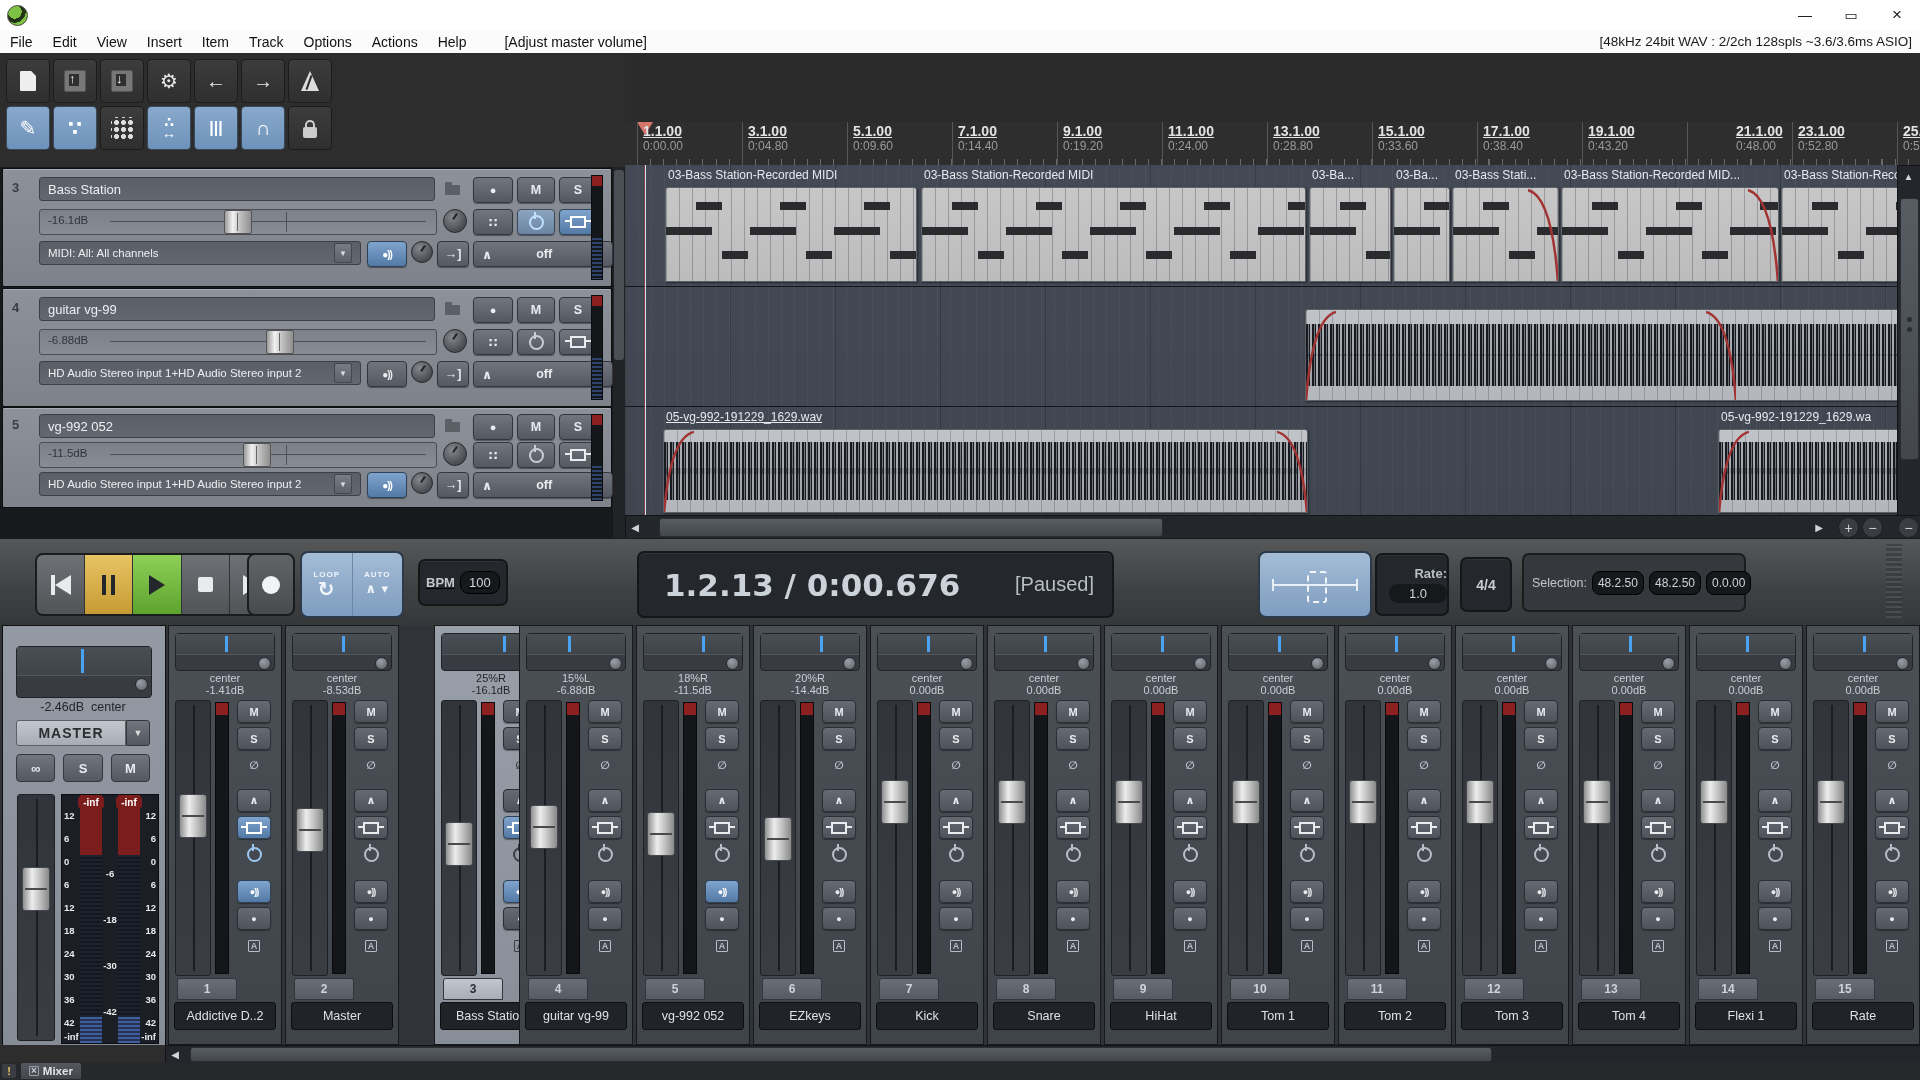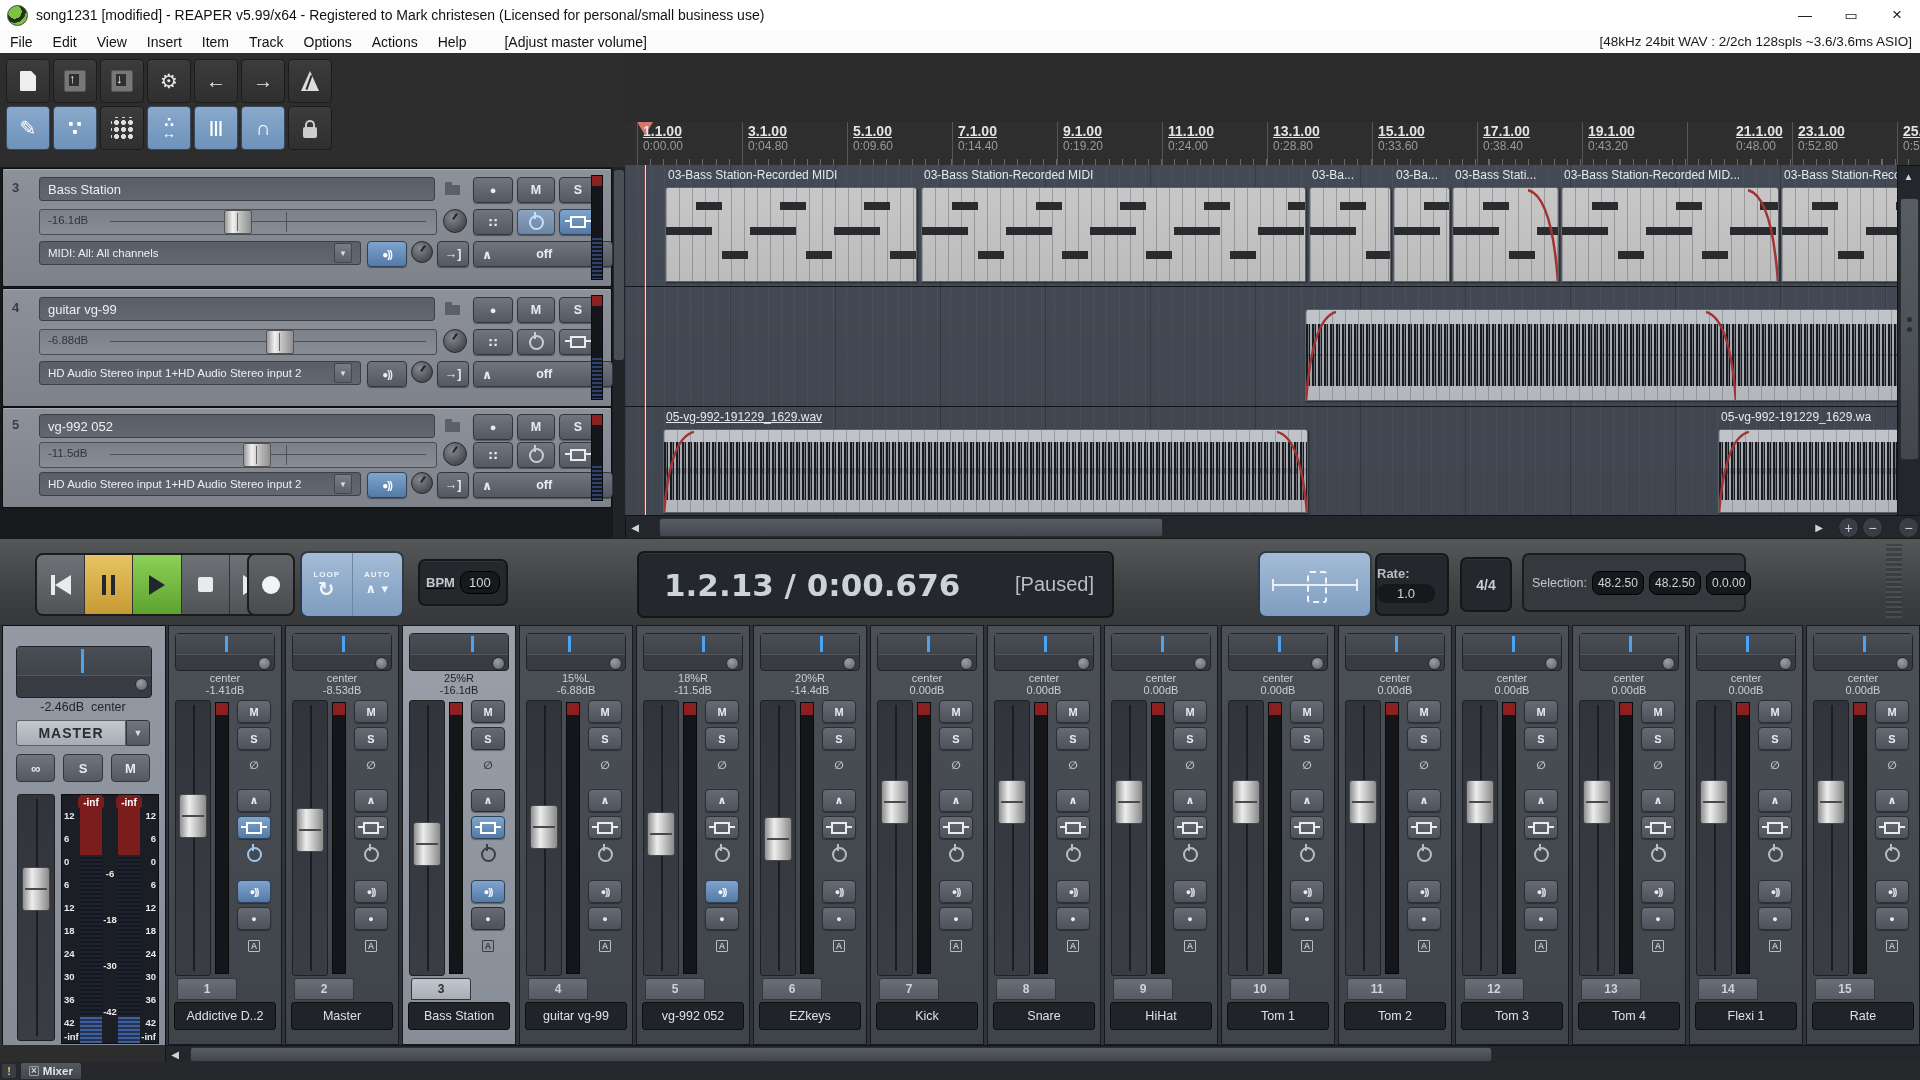--- a/index.html
+++ b/index.html
@@ -158,21 +158,21 @@
   #bpm-box .val{flex:1;background:#16181b;border:1px solid #000;border-radius:9px;color:#cdd2d8;
     font-size:13px;text-align:center;padding:3px 0;}
   #time-box{left:637px;top:12px;width:473px;height:63px;display:flex;align-items:center;}
   #time-main{font-size:31px;font-weight:bold;color:#ccd2d9;margin-left:25px;font-family:"DejaVu Sans",sans-serif;}
   #time-state{margin-left:auto;margin-right:18px;font-size:20px;color:#b8bec5;}
   #rate-panel{left:1258px;top:12px;width:110px;height:63px;}
   #rate-panel .line{position:absolute;left:12px;right:12px;top:31px;height:2px;background:#e8eef5;}
   #rate-panel .line:before,#rate-panel .line:after{content:"";position:absolute;top:-5px;width:2px;height:12px;background:#e8eef5;}
   #rate-panel .line:before{left:0;} #rate-panel .line:after{right:0;}
   #rate-handle{position:absolute;left:47px;top:18px;width:16px;height:28px;border:2px dashed #f2f6fb;border-radius:3px;}
-  #rate-box{left:1375px;top:14px;width:70px;height:59px;display:flex;flex-direction:column;align-items:flex-start;justify-content:center;gap:3px;}
+  #rate-box{left:1375px;top:14px;width:70px;height:59px;display:flex;flex-direction:column;align-items:flex-end;justify-content:center;gap:3px;}
   #rate-box .lbl{color:#b9bfc6;font-size:13px;font-weight:bold;}
   #rate-box .val{background:#16181b;border-radius:9px;color:#cdd2d8;font-size:13px;padding:2px 20px;}
   #sig-box{left:1460px;top:18px;width:48px;height:51px;display:flex;align-items:center;justify-content:center;
     color:#c8cdd3;font-size:14px;font-weight:bold;}
   #sel-box{left:1522px;top:14px;width:224px;height:59px;background:#35383c;border:2px solid #1a1c1e;border-radius:7px;
     display:flex;align-items:center;gap:5px;padding:0 8px;box-sizing:border-box;}
   #sel-box .lbl{color:#c3c8ce;font-size:12.5px;}
   .sel-val{background:#16181b;border:1px solid #000;border-radius:8px;color:#cdd2d8;font-size:12px;padding:4px 5px;}
   #tr-grip{left:1886px;top:544px;width:16px;height:74px;
     background:repeating-linear-gradient(0deg,#55585b 0 2px,#333537 2px 5px);opacity:.6;}
@@ -208,21 +208,21 @@
     repeating-linear-gradient(180deg,rgba(255,255,255,.05) 0 2px,transparent 2px 4px),#121722;}
   .mbar:before{content:"";position:absolute;left:0;right:0;top:0;height:60px;background:#7c1d1d;}
   .mbar:after{content:"";position:absolute;left:0;right:0;bottom:0;height:26px;
     background:repeating-linear-gradient(180deg,#3d5fa0 0 2px,#26324e 2px 4px);}
   .mnum{position:absolute;font-size:9.5px;font-weight:bold;color:#e8eaee;line-height:9px;}
   .mpeak{position:absolute;top:2px;width:26px;text-align:center;font-size:10px;font-weight:bold;color:#fff;
     background:#7c1d1d;border-radius:2px;z-index:2;}
   
   .strip{position:absolute;top:0;width:114px;height:420px;background:linear-gradient(#4b4f56,#3f434a);
     border:1px solid #17191c;box-sizing:border-box;}
-  .strip.selected{background:linear-gradient(#9aa0a9,#888e97);}
+  .strip.selected{background:linear-gradient(#9aa0a9,#888e97);margin-left:32px;}
   .s-pan{position:absolute;left:6px;top:7px;right:6px;height:36px;}
   .s-pantext,.s-voltext{position:absolute;left:0;right:0;text-align:center;font-size:11px;color:#c9ced5;line-height:12px;}
   .strip.selected .s-pantext,.strip.selected .s-voltext{color:#1f2226;}
   .s-pantext{top:46px;} .s-voltext{top:58px;}
   .s-body{position:absolute;left:4px;right:4px;top:74px;height:274px;}
   .s-fader{position:absolute;left:2px;top:0;width:34px;height:274px;}
   .s-meter{position:absolute;left:42px;top:2px;width:12px;height:270px;background:#14161a;border:1px solid #0a0b0d;}
   .s-meter:before{content:"";position:absolute;left:0;right:0;top:0;height:12px;background:#8c1f1f;}
   .s-btns{position:absolute;right:0px;top:0;width:46px;display:flex;flex-direction:column;align-items:center;}
   .sbtn{width:32px;height:21px;margin-bottom:4px;border-radius:4px;background:linear-gradient(#666b73,#4e525a);
@@ -252,21 +252,20 @@
     font-size:11.5px;font-weight:bold;}
   #mixer-tab .x{font-size:10px;border:1px solid #9aa0a8;border-radius:1px;line-height:8px;padding:0 1px;color:#c9ced5;}
 </style>
 </head>
 <body>
 
 <div id="app">
 
   <div class="abs" id="titlebar">
     <div id="reaper-logo"></div>
-    <span>song1231 [modified] - REAPER v5.99/x64 - Registered to Mark christesen (Licensed for personal/small business use)</span>
     <div class="wbtns">
       <div class="wbtn">—</div>
       <div class="wbtn">▭</div>
       <div class="wbtn close">×</div>
     </div>
   </div>
 
   <div class="abs" id="menubar">
     <div id="menu-items" style="display:flex;">
         <div class="menu-item">File</div>

